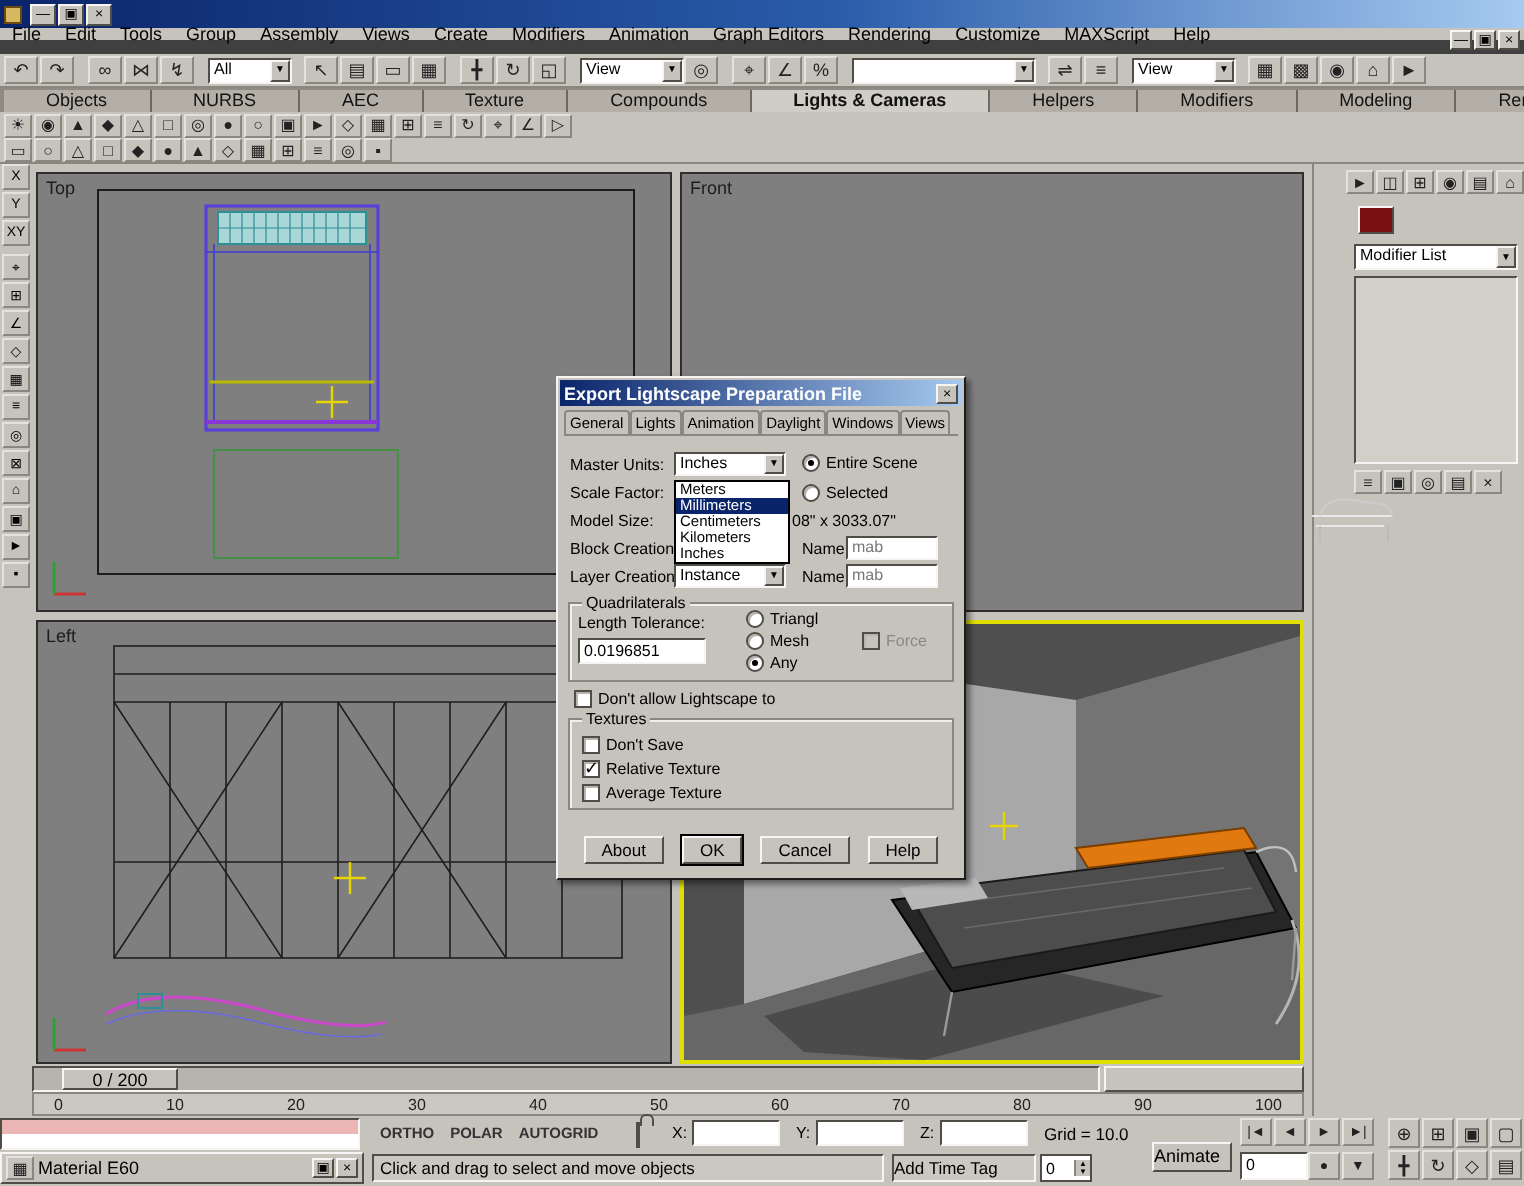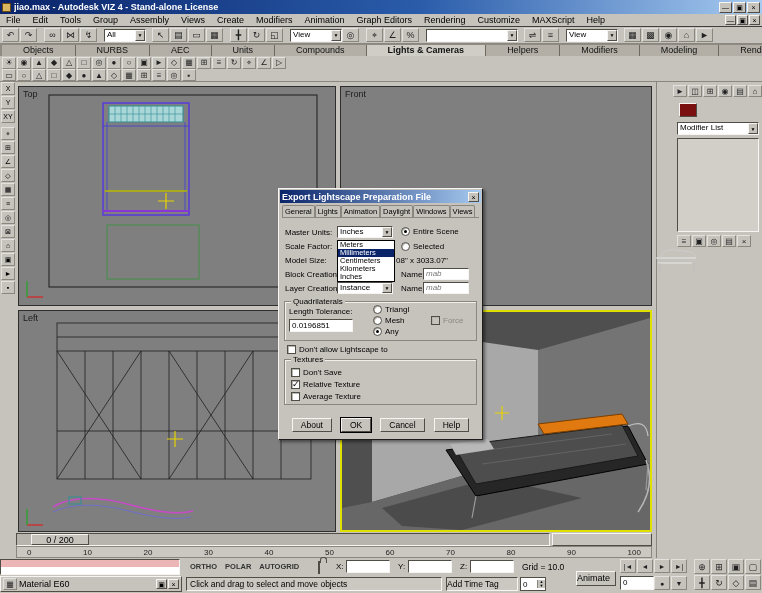--- a/index.html
+++ b/index.html
@@ -17,21 +17,21 @@
 .sep{width:6px;flex:none}
 .combo{display:flex;align-items:stretch;background:#fff;border:1px solid;border-color:#504d47 #f6f5f3 #f6f5f3 #504d47}
 .combo .val{flex:1;font-size:8px;padding:0 2px;line-height:10px;white-space:nowrap;overflow:hidden}
 .combo .arr{width:10px;background:#c6c3bd;border:1px solid;border-color:#f6f5f3 #504d47 #504d47 #f6f5f3;font-size:5px;display:flex;align-items:center;justify-content:center;flex:none}
 .cat-tab{font-size:9px;height:11px;line-height:11px;padding:0 21px;background:#b3afa6;border-right:1px solid #6e6a62;color:#111;flex:none}
 .cat-tab.active{background:#d0cdc6;font-weight:bold}
 .vp{position:absolute;background:#7f7f7f;border:1px solid #2e2e2e}
 .vp-label{position:absolute;left:4px;top:2px;font-size:9px;color:#1c1c1c;z-index:2}
 .vbtn{width:14px;height:13px;font-size:7px;display:flex;align-items:center;justify-content:center;background:#c6c3bd;border:1px solid;border-color:#e4e2de #8a877f #8a877f #e4e2de;margin:0 0 1px 1px}
 .fld{background:#fff;border:1px solid;border-color:#504d47 #f6f5f3 #f6f5f3 #504d47;font-size:8px;line-height:11px;padding:0 2px;overflow:hidden;white-space:nowrap}
-.ghost{color:#777;font-style:italic}
+.ghost{color:#777;}
 .dlg{background:#c6c3bd;border:1px solid;border-color:#f6f5f3 #1d1d1d #1d1d1d #f6f5f3;box-shadow:2px 2px 3px rgba(0,0,0,.45)}
 .dlg-title{background:linear-gradient(90deg,#0a246a,#a6caf0);color:#fff;height:13px}
 .tab{font-size:7.5px;height:12px;line-height:12px;padding:0 2px;background:#c6c3bd;border:1px solid #8a877f;border-bottom:none;border-radius:2px 2px 0 0;margin-right:0;flex:none}
 .dl{position:absolute;font-size:8px;white-space:nowrap}
 .ddlist{position:absolute;background:#fff;border:1px solid #000;z-index:6}
 .dd-item{height:8px;line-height:8px;font-size:7.5px;padding:0 2px;white-space:nowrap;overflow:hidden}
 .dd-item.selected{background:#0a246a;color:#fff}
 .grp{position:absolute;border:1px solid #8a877f;box-shadow:inset 1px 1px 0 #f0efec}
 .grp-title{position:absolute;top:-5px;left:6px;background:#c6c3bd;font-size:8px;padding:0 2px;line-height:9px}
 .optrow{display:flex;align-items:center;font-size:8px;height:10px;white-space:nowrap}
@@ -51,31 +51,30 @@
 .spin span{flex:1;font-size:4px;line-height:4px;text-align:center;background:#c6c3bd}
 </style>
 </head>
 <body>
 
 <div id="app">
 
   
   <div class="abs titlebar flex" style="left:0;top:0;width:762px;height:14px;padding:0 2px">
     <span style="width:9px;height:9px;background:#d8b860;border:1px solid #6a4a10;margin-right:3px;flex:none"></span>
-    <span style="font-size:9px;font-weight:bold;flex:1;white-space:nowrap;overflow:hidden">jiao.max - Autodesk VIZ 4 - Stand-alone License</span>
     <span class="flex">
 
     <span class="winbtn">—</span>
         <span class="winbtn">▣</span>
         <span class="winbtn">×</span>
       </span>
   </div>
 
   
-  <div class="abs flex" style="left:0;top:14px;width:762px;height:13px;border-bottom:1px solid #404040">
+  <div class="abs flex" style="left:0;top:14px;width:762px;height:13px;border-bottom:7px solid #404040">
     <span class="flex">
 
     <span class="menu-item">File</span>
         <span class="menu-item">Edit</span>
         <span class="menu-item">Tools</span>
         <span class="menu-item">Group</span>
         <span class="menu-item">Assembly</span>
         <span class="menu-item">Views</span>
         <span class="menu-item">Create</span>
         <span class="menu-item">Modifiers</span>
@@ -162,21 +161,21 @@
         <span class="tbtn">►</span>
       </span>
   </div>
 
   
   <div class="abs flex" style="left:0;top:44px;width:762px;height:12px;background:#8f8b82;padding-left:2px">
 
   <span class="cat-tab">Objects</span>
       <span class="cat-tab">NURBS</span>
       <span class="cat-tab">AEC</span>
-      <span class="cat-tab">Units</span>
+      <span class="cat-tab">Texture</span>
       <span class="cat-tab">Compounds</span>
       <span class="cat-tab active">Lights &amp; Cameras</span>
       <span class="cat-tab">Helpers</span>
       <span class="cat-tab">Modifiers</span>
       <span class="cat-tab">Modeling</span>
       <span class="cat-tab">Rendering</span>
     </div>
 
   
   <div class="abs flex" style="left:0;top:56px;width:762px;height:13px;padding:0 2px">

